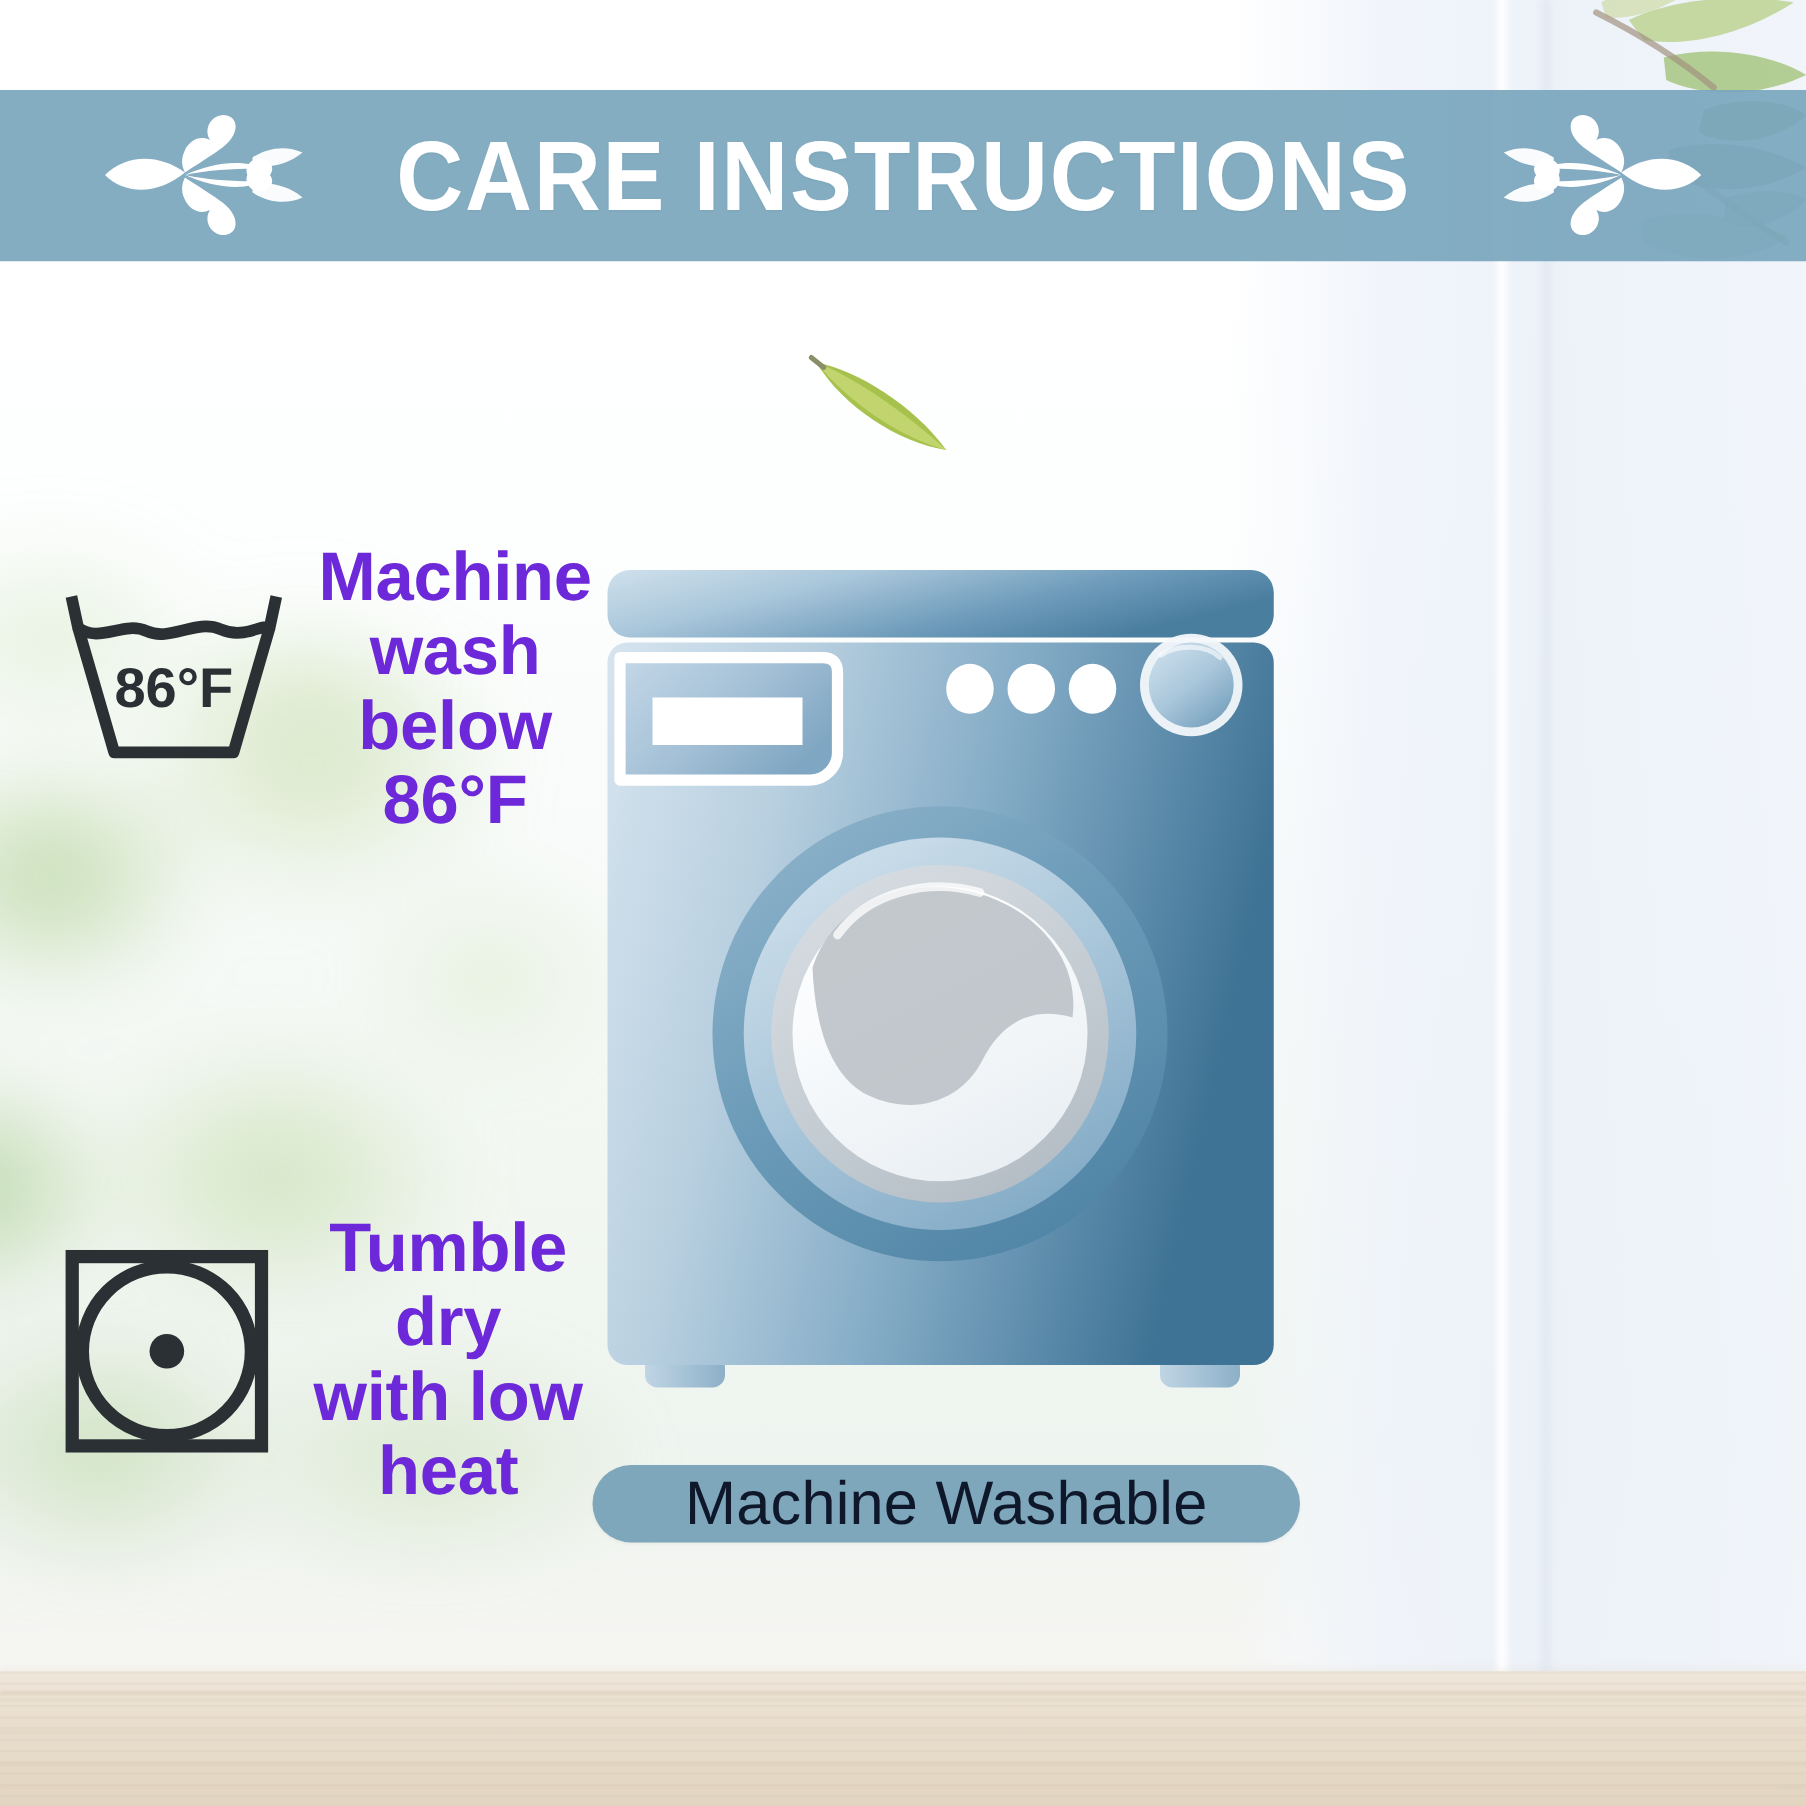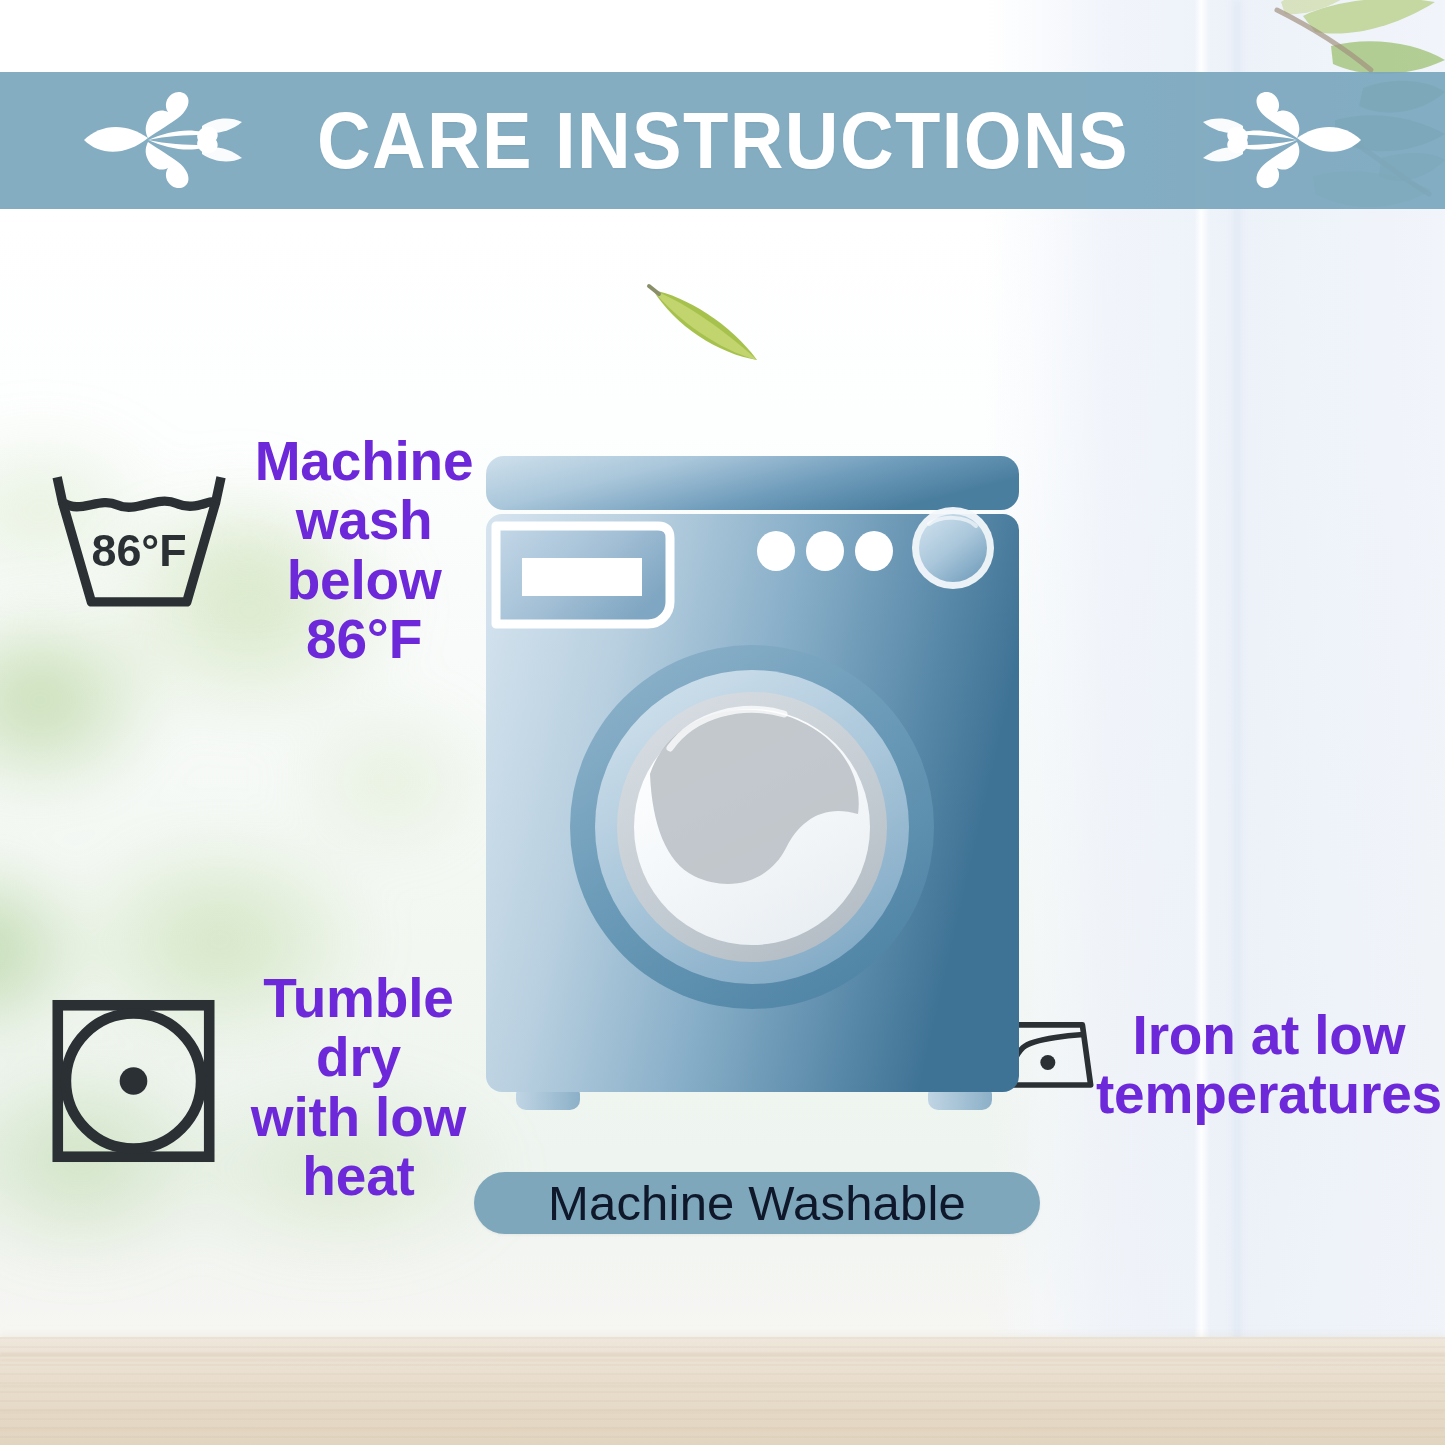--- a/index.html
+++ b/index.html
@@ -218,28 +218,20 @@
   <div class="sym-block" id="block-dry">
     <svg class="sym-icon" width="210" height="210" viewBox="0 0 210 210">
       <rect x="12" y="12" width="186" height="186" fill="none" stroke="#2b3034" stroke-width="13"></rect>
       <circle cx="105" cy="105" r="83" fill="none" stroke="#2b3034" stroke-width="13"></circle>
       <circle cx="105" cy="105" r="17" fill="#2b3034"></circle>
     </svg>
     <div class="sym-label">Tumble dry
 with low heat</div>
   </div>
 
-  <div class="sym-block" id="block-iron">
-    <svg class="sym-icon" width="250" height="196" viewBox="0 0 250 196">
-      <path d="M28 10 L214 10 L236 170 L14 170 C14 170 22 102 56 70 C84 44 208 36 208 36" fill="none" stroke="#2b3034" stroke-width="15" stroke-linejoin="round" stroke-linecap="square"></path>
-      <circle cx="122" cy="110" r="20" fill="#2b3034"></circle>
-    </svg>
-    <div class="sym-label">Iron at low
-temperatures</div>
-  </div>
 
   <svg class="washer" viewBox="0 0 545 680">
     <defs>
       <linearGradient id="bodyGrad" x1="0" y1="0" x2="1" y2="0.25">
         <stop offset="0%" stop-color="#d6e4ef"></stop>
         <stop offset="28%" stop-color="#b9d0e0"></stop>
         <stop offset="58%" stop-color="#87aec8"></stop>
         <stop offset="82%" stop-color="#5e8dac"></stop>
         <stop offset="100%" stop-color="#3f7395"></stop>
       </linearGradient>

